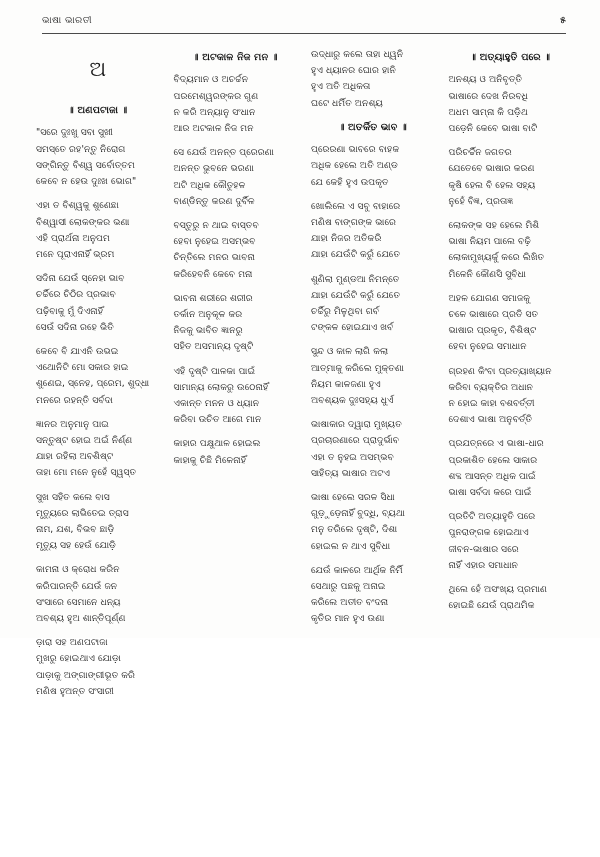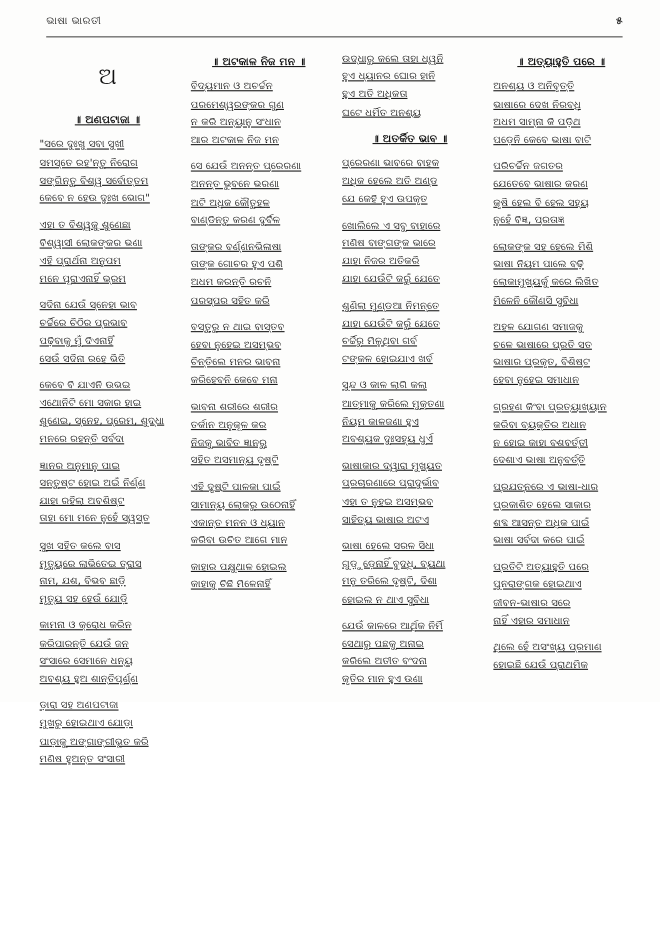--- a/index.html
+++ b/index.html
@@ -71,21 +71,20 @@
   
   .letter-head {
     text-align: center;
     font-size: 21px;
     line-height: 1.1;
     margin: 12px 0 22px 0;
     color: #111;
   }
   .poem {
     margin-bottom: 9px;
-    text-decoration: underline;
   }
   .poem-title {
     text-align: center;
     font-size: 9.6px;
     font-weight: bold;
     line-height: 1.5;
     margin: 4px 0 7px 0;
     color: #111;
     letter-spacing: 0.2px;
   }
@@ -175,26 +174,20 @@
             <div class="line">ନ କରି ଅନ୍ୟାନୁ ସଂଧାନ</div>
             <div class="line">ଆର ଅଟକାଳ ନିଜ ମନ</div>
           </div>
           <div class="stanza">
             <div class="line">ସେ ଯେଉଁ ଅନନ୍ତ ପ୍ରେରଣା</div>
             <div class="line">ଅନନ୍ତ ଭୁବନେ ଭରଣା</div>
             <div class="line">ଅଟି ଅଧିକ କୌତୁହଳ</div>
             <div class="line">ବାଣ୍ଡିନ୍ତୁ କରଣ ଦୁର୍ବିଳ</div>
           </div>
           <div class="stanza">
-            <div class="line">ତାଙ୍କର ବର୍ଣ୍ଣନଭିଳାଷା</div>
-            <div class="line">ତାଙ୍କ ଗୋଚର ହୁଏ ପଶି</div>
-            <div class="line">ଅଧମ କରନ୍ତି ରଚନି</div>
-            <div class="line">ପରସ୍ପର ସହିତ କରି</div>
-          </div>
-          <div class="stanza">
             <div class="line">ବସ୍ତୁରୁ ନ ଥାଇ ବାସ୍ତବ</div>
             <div class="line">ହେବା ନୁହେଇ ଅସମ୍ଭବ</div>
             <div class="line">ଚିନ୍ତିଲେ ମନର ଭାବନା</div>
             <div class="line">କରିହେବନି କେବେ ମନା</div>
           </div>
           <div class="stanza">
             <div class="line">ଭାବନା ଶରୀରେ ଶରୀର</div>
             <div class="line">ତର୍କାନ ଅନୁକୂଳ କର</div>
             <div class="line">ନିଜକୁ ଭାବିତ ଜ୍ଞାନରୁ</div>
             <div class="line">ସହିତ ଅସମାନ୍ୟ ଦୃଷ୍ଟି</div>

